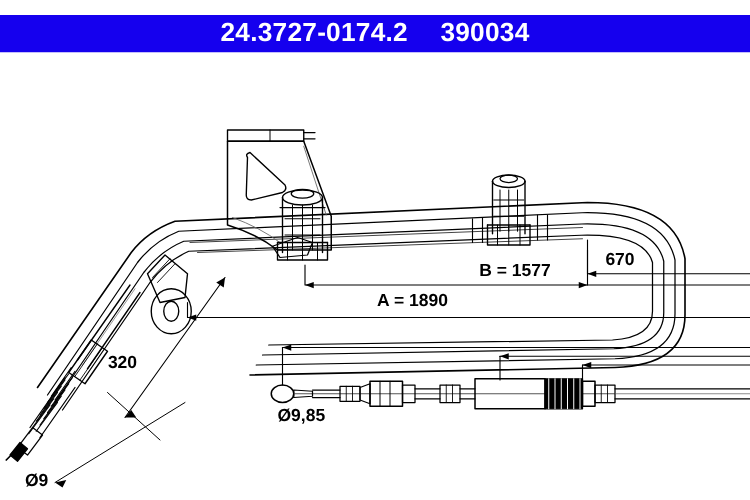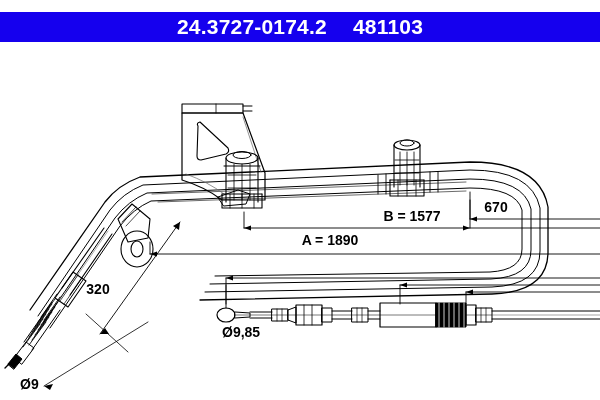--- a/index.html
+++ b/index.html
@@ -57,21 +57,21 @@
     fill: #000000;
   }
 </style>
 </head>
 <body>
 
 <div id="page">
 
   <div id="header-bar">
     <span class="title-text">24.3727-0174.2</span>
-    <span class="title-text">481103</span>
+    <span class="title-text">390034</span>
   </div>
 
   <div id="drawing-area">
     <svg id="drawing-svg" width="600" height="370" viewBox="0 0 600 370">
 
       <defs>
         <clipPath id="clip-page">
           <rect x="0" y="0" width="600" height="370"></rect>
         </clipPath>
       </defs>

